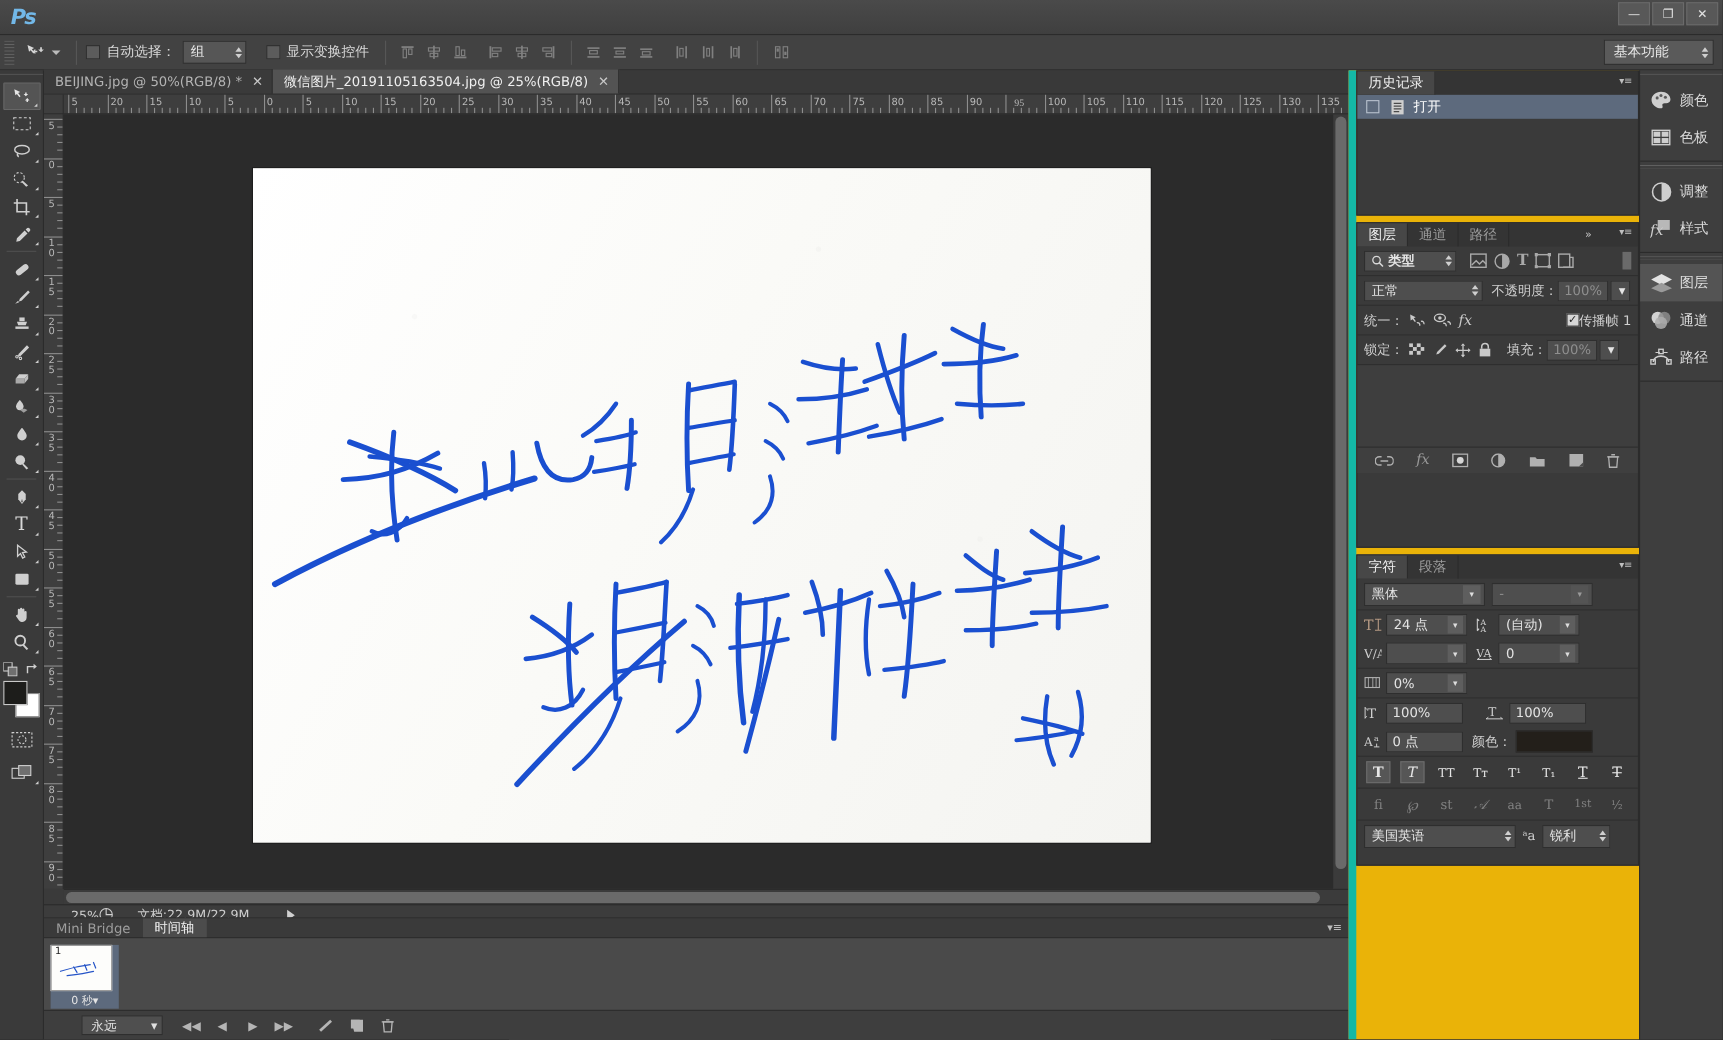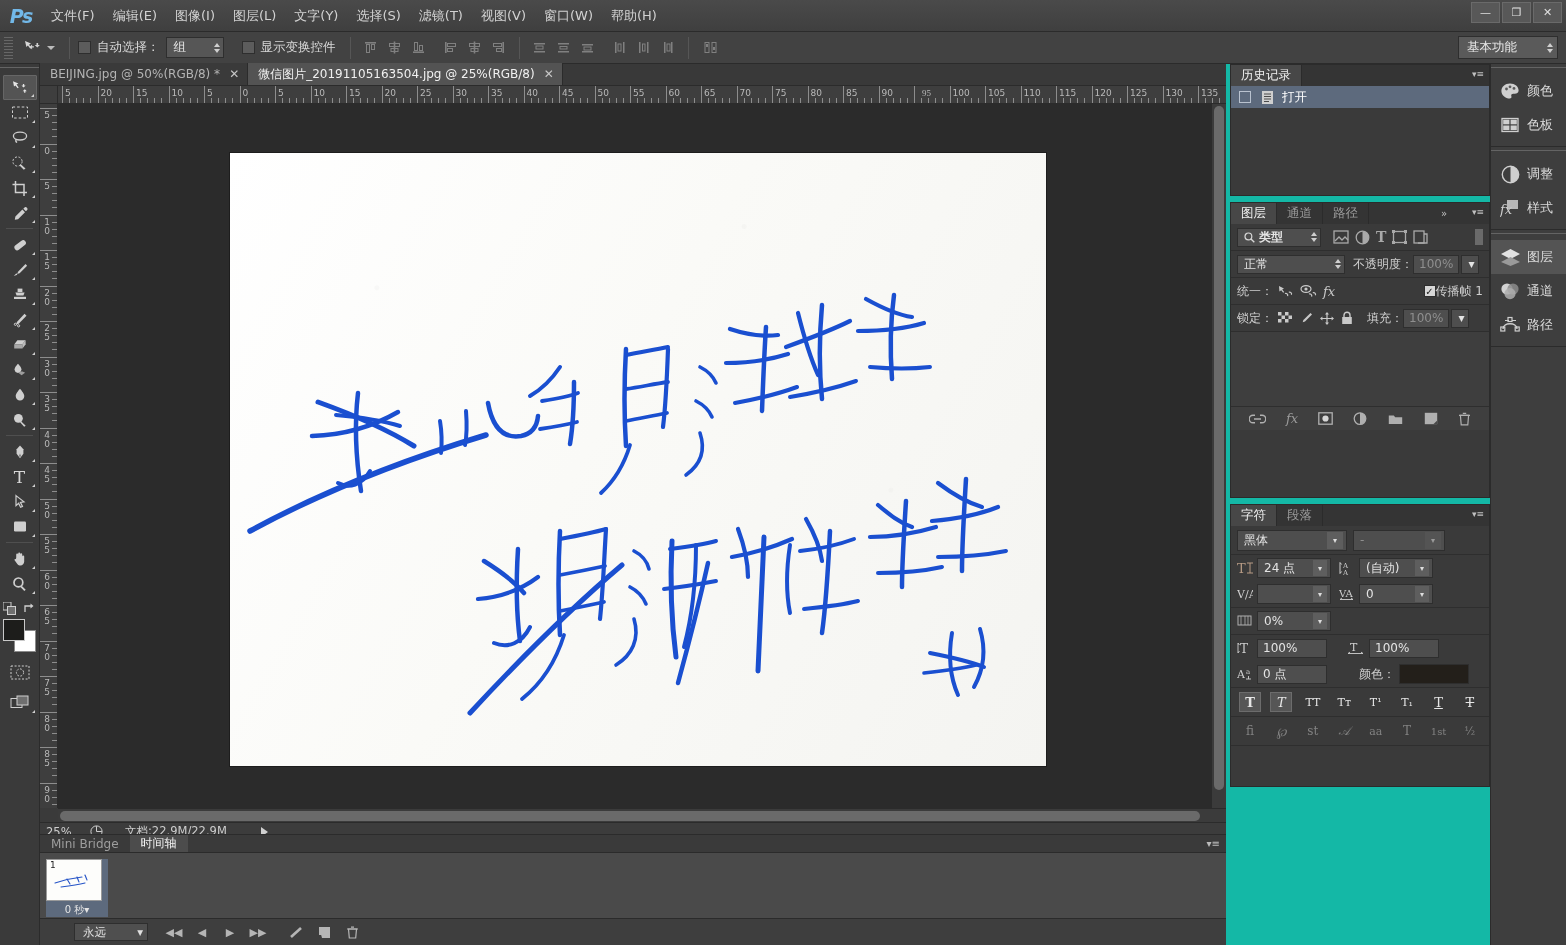--- a/index.html
+++ b/index.html
@@ -141,21 +141,21 @@
   .hscroll .thumb{ position:absolute; left:2px; top:2px; width:1140px;height:10px; background:#6a6a6a; border-radius:5px;}
   .vscroll { position:absolute; left:1212px; top:104px; width:14px; height:704px; background:#3b3b3b; }
   .vscroll .thumb{ position:absolute; left:2px; top:2px; width:10px;height:684px; background:#6a6a6a; border-radius:5px;}
 
   
   .statusbar {
     position:absolute; left:40px; top:822px; width:1186px; height:18px;
     background:#3c3c3c; border-top:1px solid #2b2b2b; display:flex; align-items:center;
     font-size:11.5px; color:#cdcdcd;
   }
-  .zoomfield{ width:50px; padding-left:6px;}
+  .zoomfield{ width:50px; padding-left:6px;text-align:right;}
   .statusbar .docinfo{ margin-left:22px; }
   .stat-tri{width:0;height:0;border-top:5px solid transparent;border-bottom:5px solid transparent;border-left:7px solid #d0d0d0;margin-left:34px;}
 
   
   .timeline {
     position:absolute; left:40px; top:834px; width:1186px; height:111px;
     background:#3a3a3a; border-top:1px solid #2b2b2b;
   }
   .tl-tabs{ height:18px; display:flex; align-items:stretch; background:#3a3a3a; border-bottom:1px solid #2b2b2b;}
   .tl-tab{ padding:0 11px; display:flex;align-items:center; font-size:12px; color:#9e9e9e;}
@@ -166,21 +166,21 @@
   .frame .thumb{ width:56px;height:42px; background:#fdfdfb; border:1px solid #9a9a9a; position:relative; overflow:hidden;}
   .frame.sel { background:#5d6a7d; }
   .frame .num{ position:absolute; left:1px; top:0px; font-size:9px; color:#222; background:#fdfdfb; padding:0 2px; z-index:2;}
   .frame .dur{ text-align:center; font-size:10px; color:#e4e4e4; padding-top:2px;}
   .tl-ctrl { height:26px; display:flex; align-items:center; background:#3e3e3e;}
   .tl-loop { width:74px; height:18px; margin-left:34px; background:#4f4f4f; border:1px solid #2e2e2e;
     display:flex;align-items:center;justify-content:space-between;padding:0 4px 0 8px; font-size:11.5px;color:#e0e0e0;}
   .tl-btn{ width:28px;height:20px; display:flex;align-items:center;justify-content:center; color:#b5b5b5; font-size:11px;}
 
   
-  .dock { position:absolute; left:1226px; top:64px; width:264px; height:881px; background:#14b8a6; border-left:4px solid #14b8a6;}
+  .dock { position:absolute; left:1226px; top:64px; width:264px; height:881px; background:#eab308; border-left:7px solid #14b8a6;}
   .rail { position:absolute; left:1490px; top:64px; width:76px; height:881px; background:#3e3e3e; border-left:1px solid #2b2b2b;}
   .rail-grp { border-bottom:1px solid #2b2b2b; padding-bottom:4px;}
   .rail-grip{ height:10px; background-image:repeating-linear-gradient(to bottom,#6e6e6e 0 1px,transparent 1px 3px);
     background-size:3px 3px; background-position:30px 3px; background-repeat:repeat-x; opacity:.8;}
   .rail-item{ display:flex; align-items:center; height:34px; padding-left:6px; }
   .rail-item.active{ background:#545454; }
   .rail-item .ri-ico{ width:26px; display:flex;align-items:center;justify-content:center;}
   .rail-item .ri-lab{ font-size:13px; color:#dcdcdc; margin-left:4px;}
 
   .panel { background:#3a3a3a; border:1px solid #2b2b2b; }
@@ -218,32 +218,20 @@
   .tbtn.off{ color:#828282; }
   svg { display:block; }
 </style>
 </head>
 <body>
 
 <div class="app">
 
   <div class="titlebar">
     <div class="ps-logo">Ps</div>
-    <div class="menu">
-      <div class="menu-item">文件(F)</div>
-      <div class="menu-item">编辑(E)</div>
-      <div class="menu-item">图像(I)</div>
-      <div class="menu-item">图层(L)</div>
-      <div class="menu-item">文字(Y)</div>
-      <div class="menu-item">选择(S)</div>
-      <div class="menu-item">滤镜(T)</div>
-      <div class="menu-item">视图(V)</div>
-      <div class="menu-item">窗口(W)</div>
-      <div class="menu-item">帮助(H)</div>
-    </div>
     <div class="wincontrols">
       <div class="winbtn">—</div>
       <div class="winbtn">❐</div>
       <div class="winbtn close">✕</div>
     </div>
   </div>
 
   <div class="optionsbar">
     <div class="grip"></div>
     <div class="opt-tool">
@@ -1377,21 +1365,21 @@
         <span>
             <svg width="16" height="14">
               <text x="0" y="11" font-family="DejaVu Serif, serif" font-size="11" fill="#cfcfcf">A</text>
               <text x="9" y="7" font-family="DejaVu Serif, serif" font-size="7" fill="#cfcfcf">a</text>
               <path d="M9 12h5M11.5 12v-3" stroke="#cfcfcf" stroke-width=".9"></path>
             </svg>
           </span>
         <div class="fld" style="width:70px">
             <span>0 点</span>
           </div>
-        <span class="lbl-sm" style="margin-left:28px">颜色：</span>
+        <span class="lbl-sm" style="margin-left:4px">颜色：</span>
         <div style="width:70px;height:20px;background:#231f1a;border:1px solid #2e2e2e"></div>
       </div>
       <div class="sep-h"></div>
 
       <div class="tgrid">
         <span class="tbtn on" style="font-family:'DejaVu Serif',serif;font-weight:bold">T</span>
         <span class="tbtn on" style="font-family:'DejaVu Serif',serif;font-style:italic">T</span>
         <span class="tbtn" style="font-family:'DejaVu Serif',serif;font-size:11px">TT</span>
         <span class="tbtn" style="font-family:'DejaVu Serif',serif;font-size:11px">Tᴛ</span>
         <span class="tbtn" style="font-family:'DejaVu Serif',serif;font-size:11px">T¹</span>
@@ -1406,20 +1394,37 @@
         <span class="tbtn off" style="font-family:'DejaVu Serif',serif;font-style:italic;font-size:12px">℘</span>
         <span class="tbtn off" style="font-family:'DejaVu Serif',serif;font-size:12px">st</span>
         <span class="tbtn off" style="font-family:'DejaVu Serif',serif;font-style:italic;font-size:12px">𝒜</span>
         <span class="tbtn off" style="font-family:'DejaVu Serif',serif;font-size:11px">aa</span>
         <span class="tbtn off" style="font-family:'DejaVu Serif',serif;font-size:12px">T</span>
         <span class="tbtn off" style="font-family:'DejaVu Serif',serif;font-size:10px">1st</span>
         <span class="tbtn off" style="font-family:'DejaVu Serif',serif;font-size:11px">½</span>
       </div>
       <div class="sep-h"></div>
 
+      <div class="row" style="height:28px;gap:6px;">
+        <div class="mini-sel" style="width:138px;height:21px">
+          <span>美国英语</span>
+          <span class="spin">
+              <i class="up"></i>
+              <i class="dn"></i>
+            </span>
+        </div>
+        <span style="font-family:'DejaVu Serif',serif;font-size:12px;color:#cfcfcf">ᵃa</span>
+        <div class="mini-sel" style="width:62px;height:21px">
+          <span>锐利</span>
+          <span class="spin">
+              <i class="up"></i>
+              <i class="dn"></i>
+            </span>
+        </div>
+      </div>
     </div>
   </div>
 
   <div class="rail">
     <div class="rail-grp">
       <div class="rail-grip"></div>
       <div class="rail-item">
         <span class="ri-ico">
           <svg width="20" height="18">
               <path d="M10 1.5c5 0 8.6 3.2 8.6 7 0 2.4-2 3.3-3.8 3.3h-1.6c-1.2 0-2 .7-2 1.7 0 .6.3 1 .3 1.6 0 .9-.7 1.4-1.6 1.4-4.6 0-8.5-3.6-8.5-7.6S5 1.5 10 1.5z" fill="#cfcfcf"></path>

